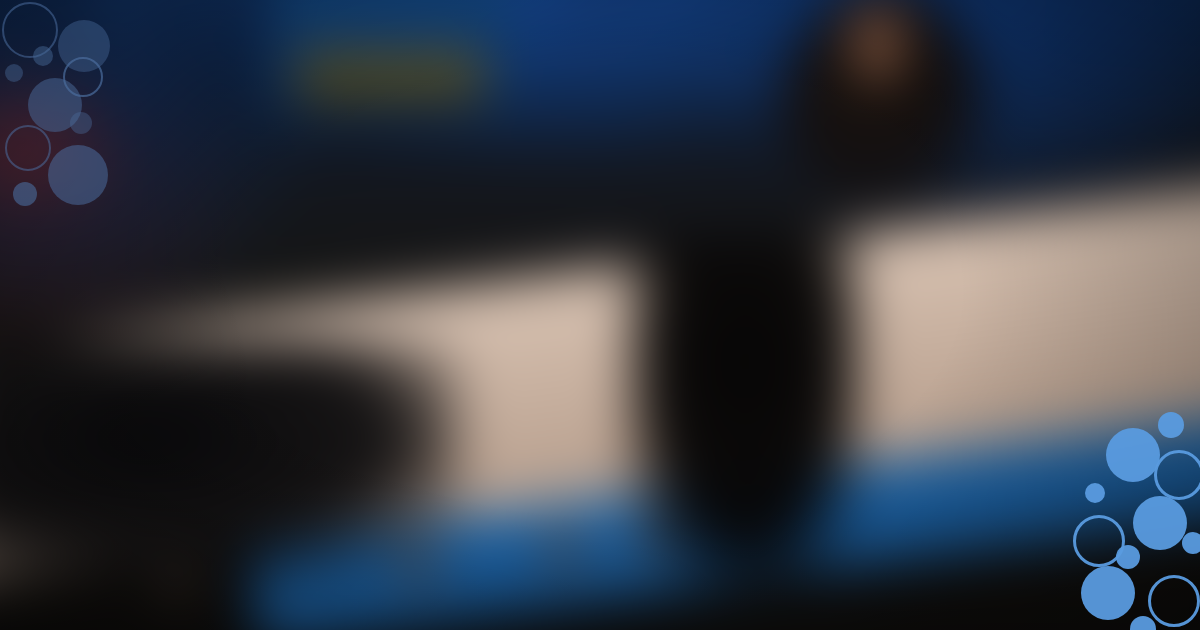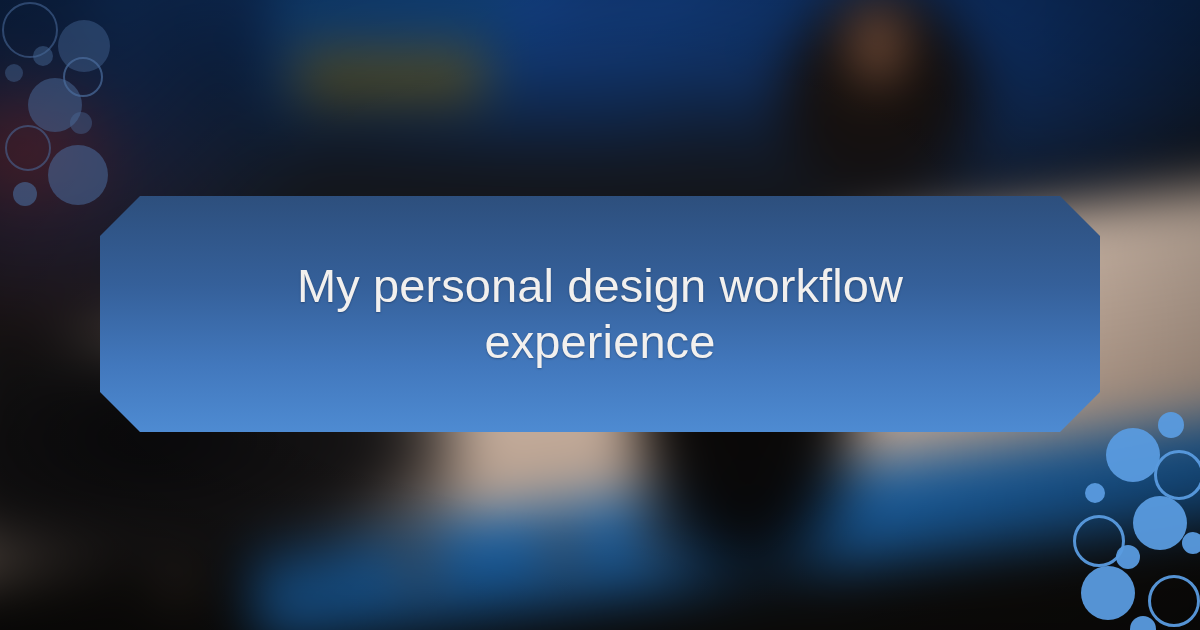--- a/index.html
+++ b/index.html
@@ -218,17 +218,14 @@
       <div class="bubble" style="left: 15px; top: 73px; width: 20px; height: 20px; opacity: 0.95; background: rgb(90, 155, 223);"></div>
       <div class="bubble" style="left: 63px; top: 86px; width: 54px; height: 54px; opacity: 0.95; background: rgb(90, 155, 223);"></div>
       <div class="bubble" style="left: 3px; top: 105px; width: 52px; height: 52px; opacity: 0.95; border: 3px solid rgb(90, 155, 223);"></div>
       <div class="bubble" style="left: 112px; top: 122px; width: 22px; height: 22px; opacity: 0.95; background: rgb(90, 155, 223);"></div>
       <div class="bubble" style="left: 46px; top: 135px; width: 24px; height: 24px; opacity: 0.95; background: rgb(90, 155, 223);"></div>
       <div class="bubble" style="left: 11px; top: 156px; width: 54px; height: 54px; opacity: 0.95; background: rgb(90, 155, 223);"></div>
       <div class="bubble" style="left: 78px; top: 165px; width: 52px; height: 52px; opacity: 0.95; border: 3px solid rgb(90, 155, 223);"></div>
       <div class="bubble" style="left: 60px; top: 206px; width: 26px; height: 26px; opacity: 0.95; background: rgb(90, 155, 223);"></div>
     </div>
 
-  <div id="banner">
-    <div id="banner-title">My personal design workflow experience</div>
-  </div>
 
 </div>
 
 </body></html>

